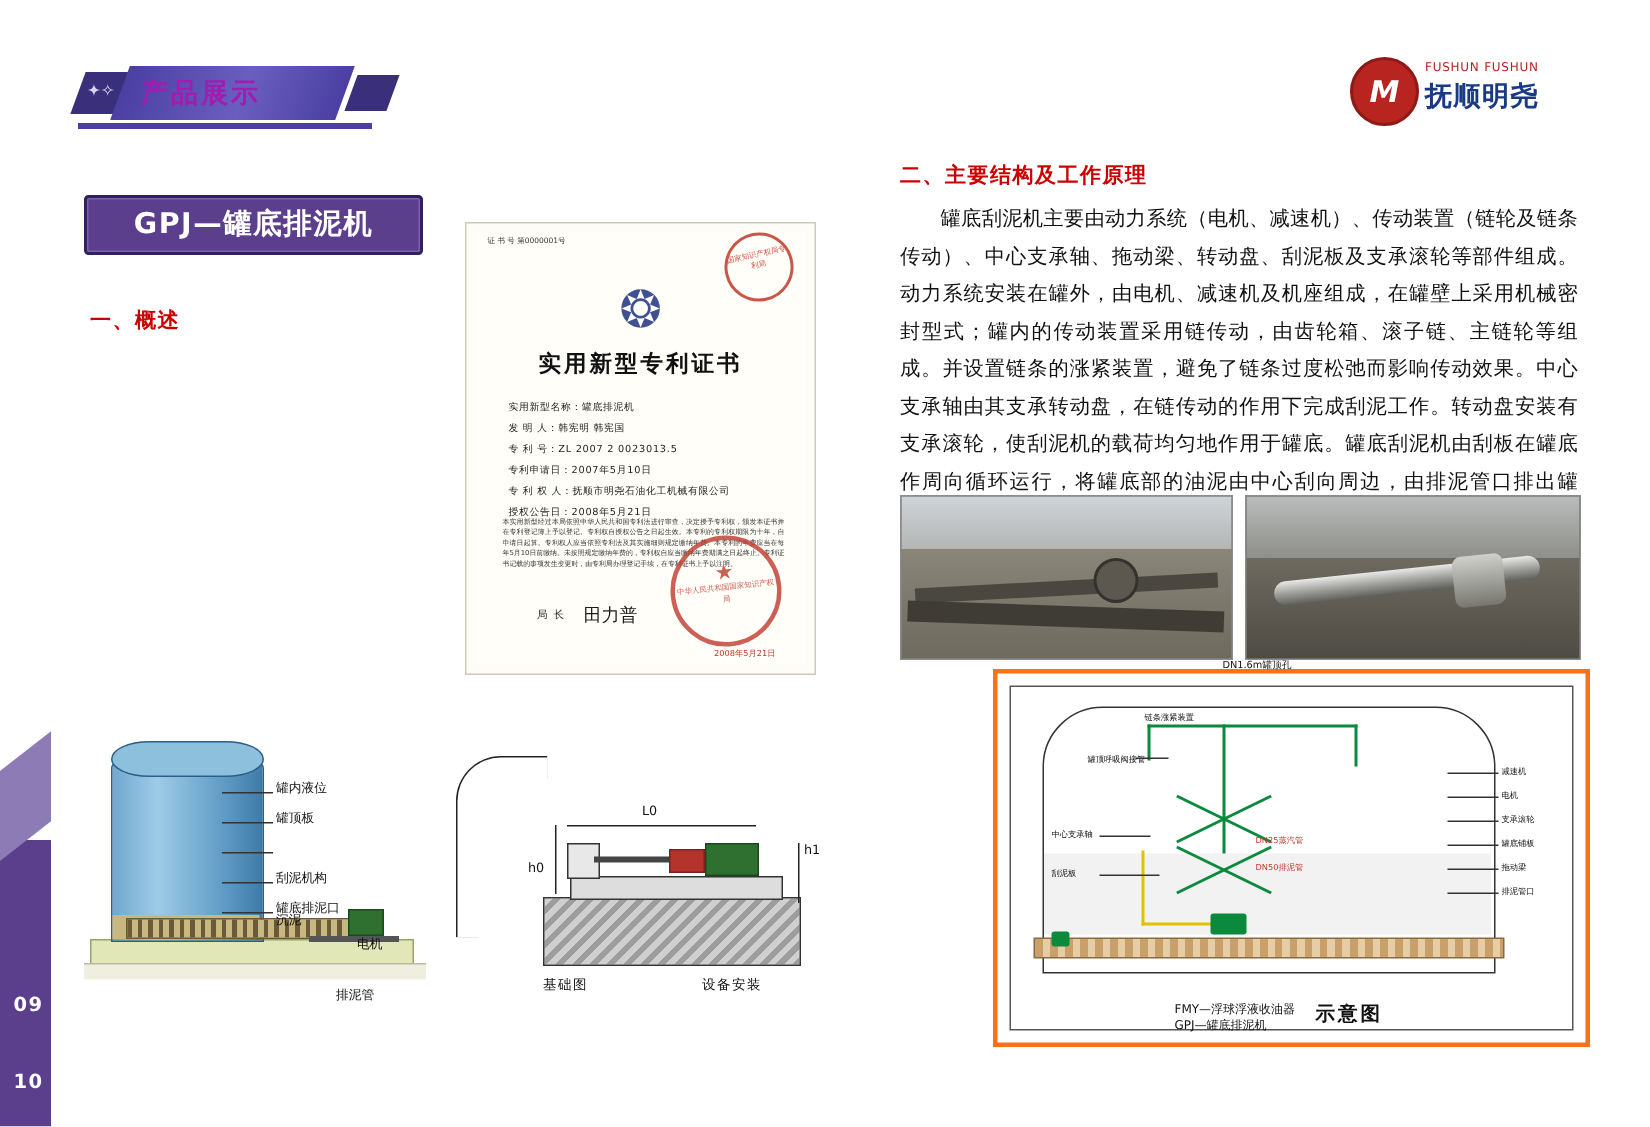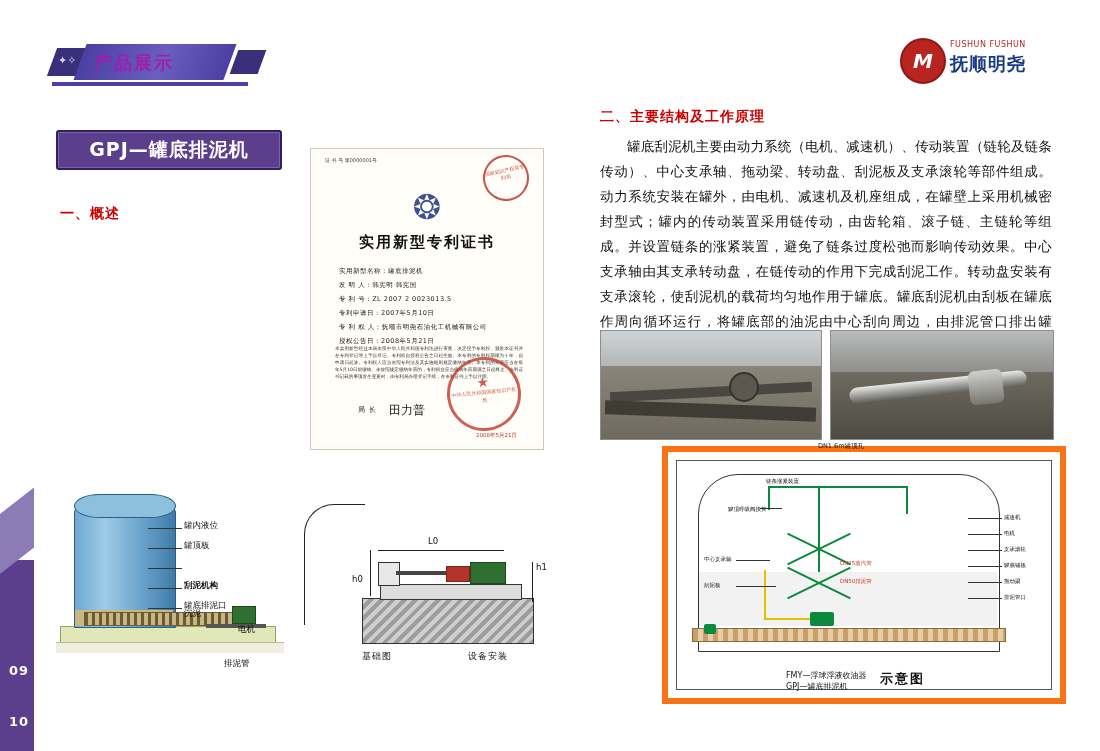--- a/index.html
+++ b/index.html
@@ -173,21 +173,21 @@
   #photo-2 .sky{background:linear-gradient(#b9bcbb,#8e8f8a);height:38%;}
   #photo-2 .gnd{background:linear-gradient(#6e6a60,#4e4b44);height:62%;}
   #photo-2 .rod{position:absolute;left:8%;top:44%;width:80%;height:16px;border-radius:8px;
     background:linear-gradient(#e9e9e7,#9a9a96 55%,#5f5f5c);transform:rotate(-6deg);}
   #photo-2 .hub{position:absolute;left:62%;top:36%;width:34px;height:34px;border-radius:6px;
     background:linear-gradient(#cfcfcc,#77776f);transform:rotate(-6deg);}
 
   
   .schem{
     position:absolute;left:662px;top:446px;width:392px;height:246px;
-    background:#ffffff;border:6px solid #f97316;
+    background:#ffffff;border:3px solid #f97316;
   }
   .schem .inner{position:absolute;left:8px;top:8px;right:8px;bottom:8px;border:1px solid #555;}
   .schem .tank{position:absolute;left:30px;top:22px;width:300px;height:176px;border:1px solid #333;border-radius:40px 40px 0 0;}
   .schem .fluid{position:absolute;left:31px;top:120px;width:298px;height:54px;background:#f2f2f2;}
   .schem .floor{position:absolute;left:24px;top:176px;width:312px;height:12px;
     background:repeating-linear-gradient(90deg,#c9a06a 0 5px,#e7cda5 5px 10px);border:1px solid #8a6a3f;}
   .schem .green{position:absolute;background:#0b8a3d;}
   .schem .yellow{position:absolute;background:#e2c100;}
   .schem .teal{position:absolute;background:#0b8a3d;border-radius:2px;}
   .schem .lbl{position:absolute;font-size:5.5px;color:#111;white-space:nowrap;}
@@ -259,21 +259,21 @@
     <div class="shell"></div>
     <div class="dome"></div>
     <div class="liq"></div>
     <div class="scraper"></div>
     <div class="motor"></div>
     <div class="pipe"></div>
 
     <div class="lbl" style="left:128px;top:22px;">罐内液位</div>
     <div class="lbl" style="left:128px;top:42px;">罐顶板</div>
     <div class="lbl" style="left:128px;top:62px;margin-top:48px;">沉泥</div>
-    <div class="lbl" style="left:128px;top:82px;font-weight:bold;">刮泥机构</div>
+    <div class="lbl" style="left:128px;top:82px;">刮泥机构</div>
     <div class="lbl" style="left:128px;top:102px;">罐底排泥口</div>
     <div class="lbl" style="left:182px;top:126px;">电机</div>
     <div class="lbl" style="left:152px;top:160px;margin-left:16px;">排泥管</div>
 
     <div class="lead" style="left:92px;top:30px;width:34px;"></div>
     <div class="lead" style="left:92px;top:50px;width:34px;"></div>
     <div class="lead" style="left:92px;top:70px;width:34px;"></div>
     <div class="lead" style="left:92px;top:90px;width:34px;"></div>
     <div class="lead" style="left:92px;top:110px;width:34px;"></div>
   </div>

